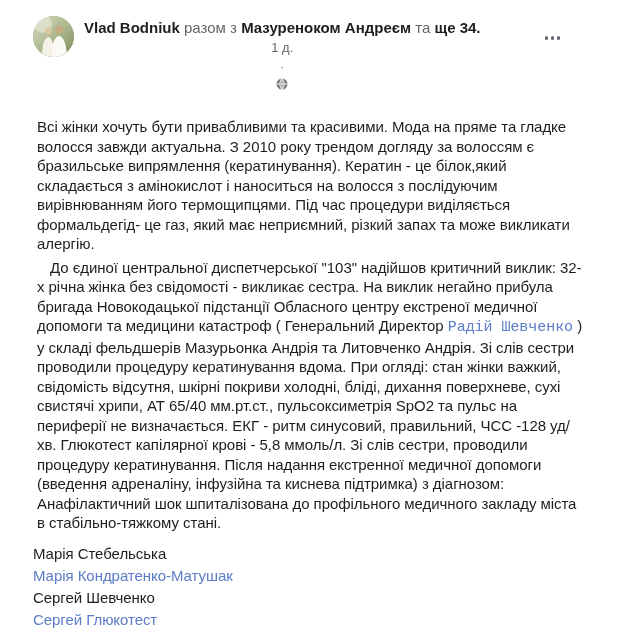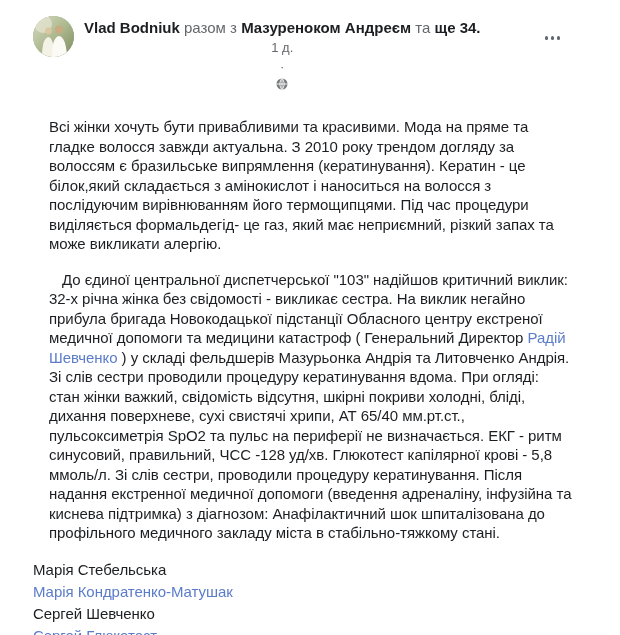--- a/index.html
+++ b/index.html
@@ -23,23 +23,23 @@
   .meta .ts{cursor:pointer;}
   .more-btn{
     position:absolute;right:28px;top:14px;border:none;background:none;
     display:flex;gap:2.5px;align-items:center;padding:6px 4px;cursor:pointer;
   }
   .more-btn i{width:3.5px;height:3.5px;border-radius:50%;background:#606770;display:block;}
   .body-text{
     font-size:15px;line-height:19.5px;color:var(--text);
     width:555px;letter-spacing:-0.05px;
   }
-  .para{margin:16px;}
+  .para{margin:4px;}
   .para.indent{text-indent:13px;}
-  .mention-link{color:var(--link);cursor:pointer;}
+  .mention-link{color:var(--link);cursor:pointer;font-family:Liberation Mono, monospace;}
   .mentions{margin-top:10px;}
   .mention-line{font-size:15px;line-height:22px;color:var(--text);}
   .mention-line.is-link{color:var(--link);cursor:pointer;}
 </style>
 </head>
 <body style="--link: #5b7cc9; --text: #1c1e21; --secondary: #65676b;">
 
 <div class="post">
 
   <div class="header">

